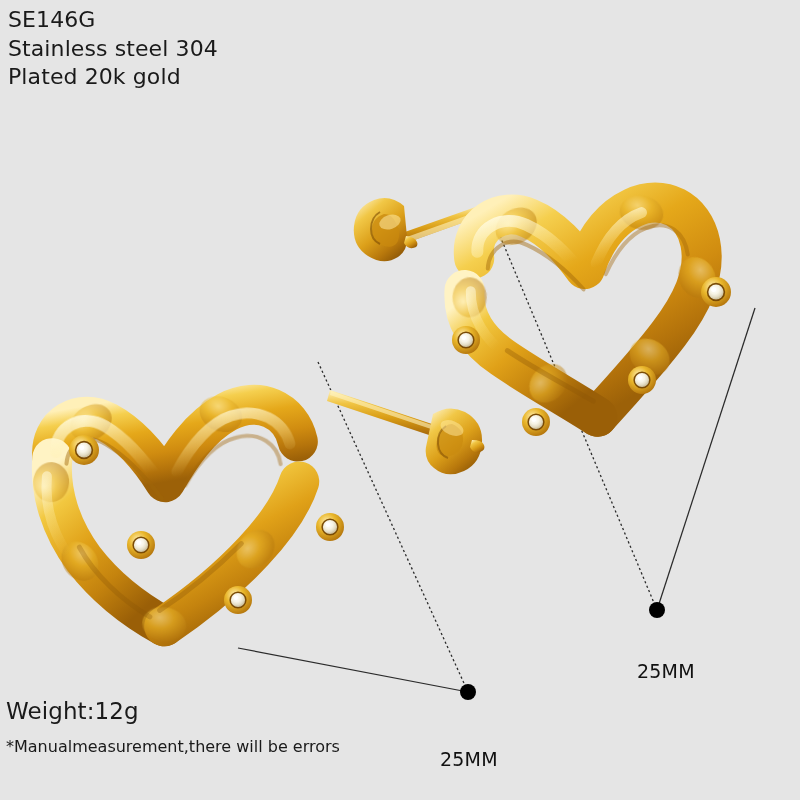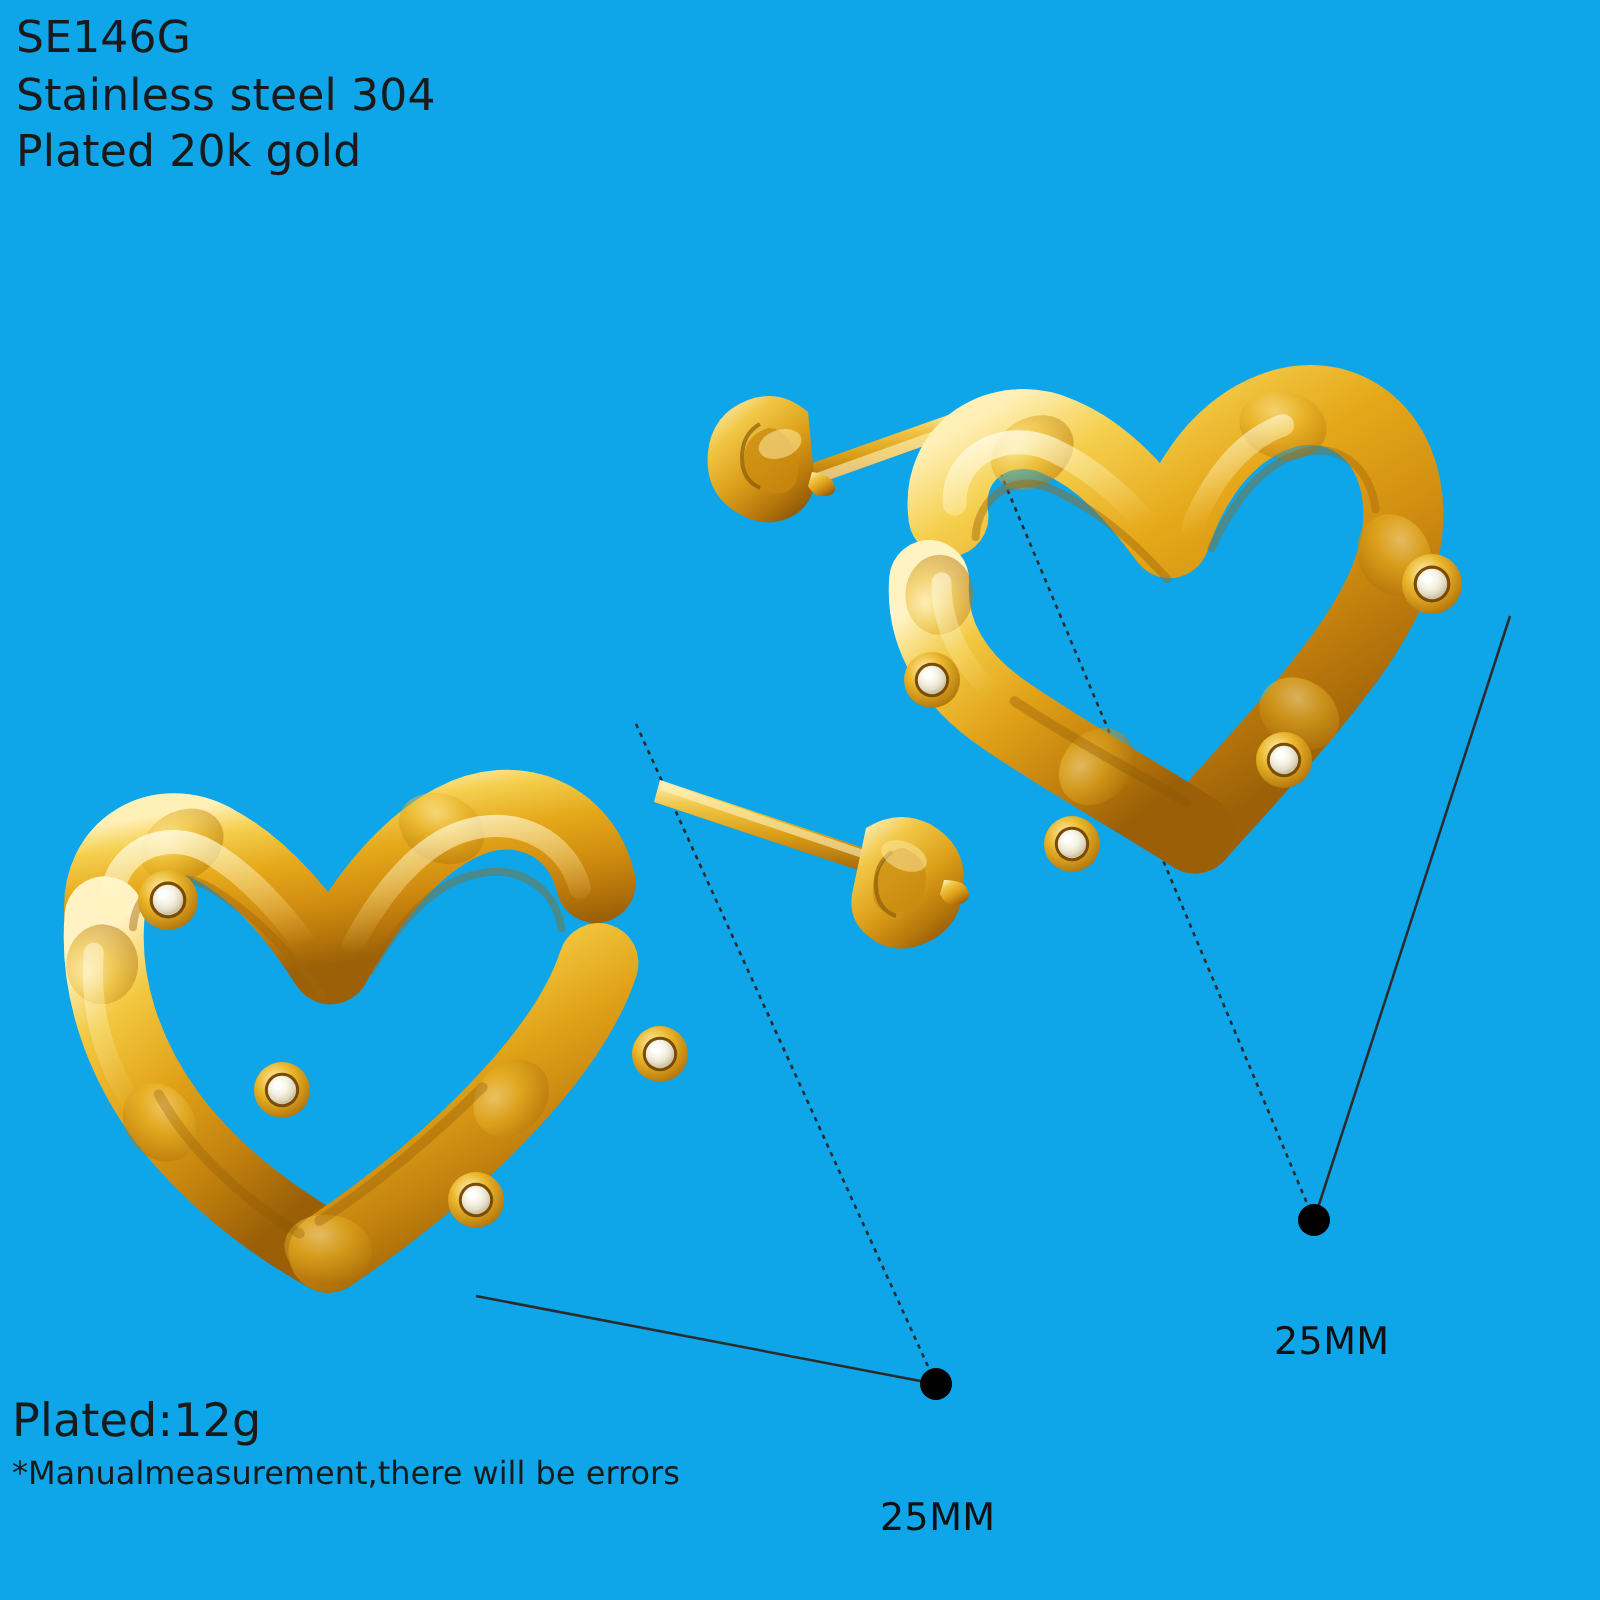--- a/index.html
+++ b/index.html
@@ -4,21 +4,21 @@
 <style>
   html, body {
     margin: 0;
     padding: 0;
     background: #ffffff;
   }
   #page {
     position: relative;
     width: 800px;
     height: 800px;
-    background: #0ea5e9;
+    background: #e5e5e5;
     overflow: hidden;
     font-family: "DejaVu Sans", "Liberation Sans", sans-serif;
     color: #111111;
   }
 
   
   .spec-block {
     position: absolute;
     left: 8px;
     top: 6px;
@@ -41,21 +41,21 @@
     font-size: 23px;
     color: #1a1a1a;
     white-space: nowrap;
     letter-spacing: 0.1px;
   }
   .footer-note {
     font-size: 16px;
     color: #1a1a1a;
     white-space: nowrap;
     letter-spacing: 0px;
-    margin-top: 1px;
+    margin-top: 11px;
   }
 
   
   .dim-label {
     position: absolute;
     font-size: 19px;
     color: #111111;
     white-space: nowrap;
     letter-spacing: 0.2px;
     margin-top: 39px;
@@ -332,17 +332,17 @@
   <div class="spec-block">
     <div class="spec-line">SE146G</div>
     <div class="spec-line">Stainless steel 304</div>
     <div class="spec-line">Plated 20k gold</div>
   </div>
 
   <div class="dim-label left-dim">25MM</div>
   <div class="dim-label right-dim">25MM</div>
 
   <div class="footer-block">
-    <div class="footer-line">Plated:12g</div>
+    <div class="footer-line">Weight:12g</div>
     <div class="footer-note">*Manualmeasurement,there will be errors</div>
   </div>
 
 </div>
 
 </body></html>

